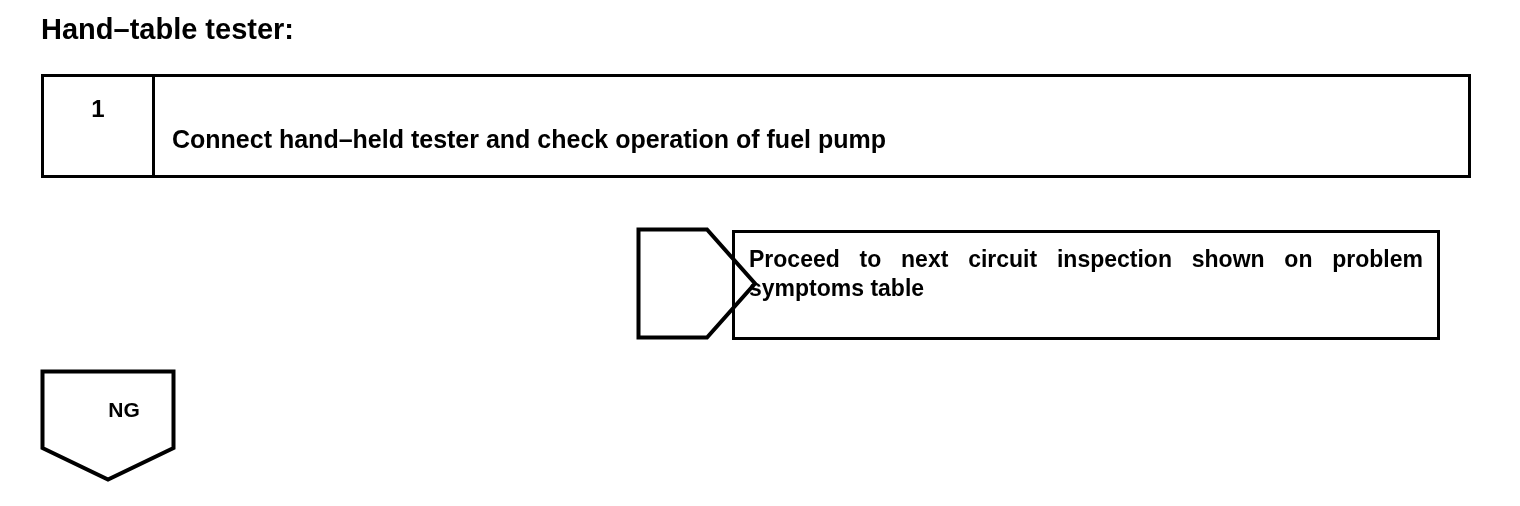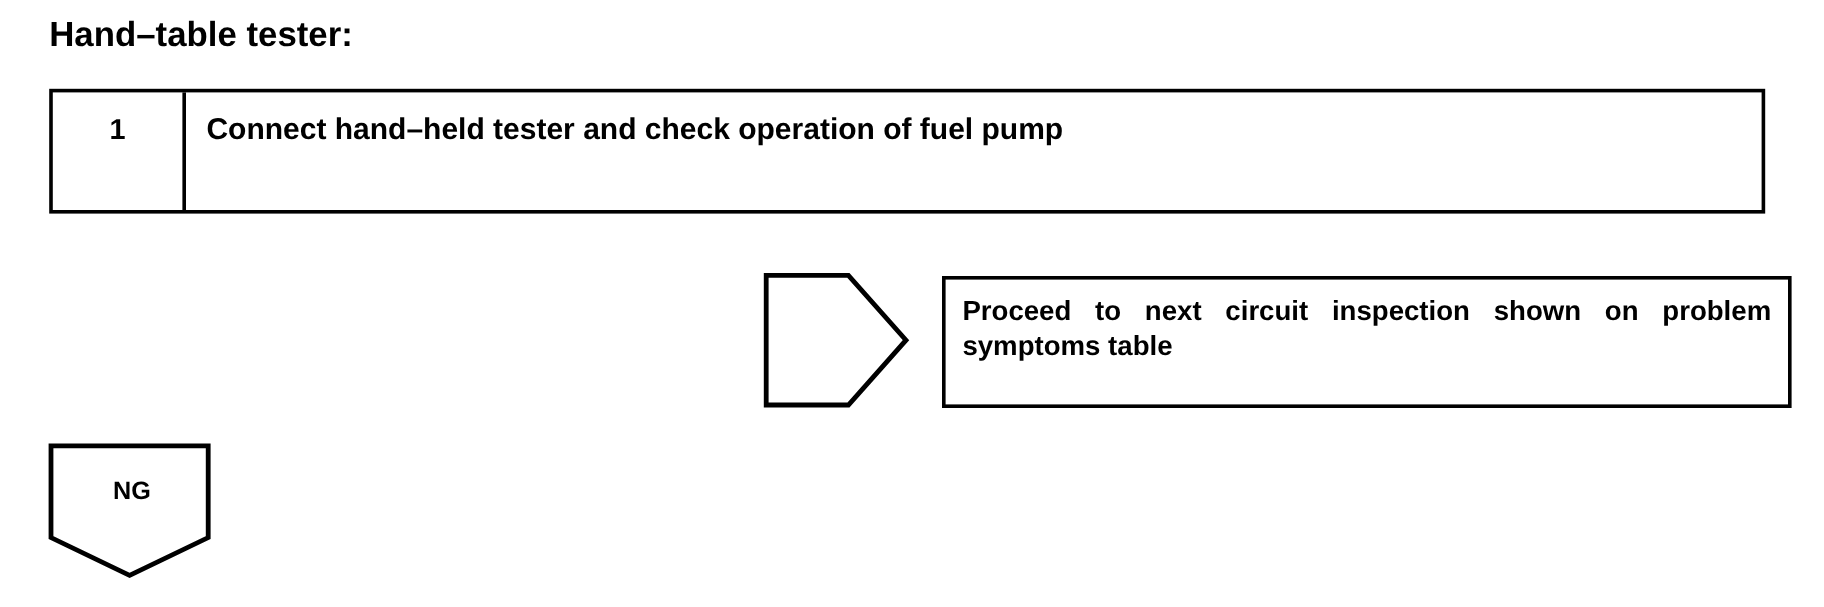--- a/index.html
+++ b/index.html
@@ -50,20 +50,21 @@
   }
   #step-number-cell .num {
     font-size: 24px;
     font-weight: bold;
     line-height: 28px;
   }
   #step-text-cell {
     flex: 1;
     box-sizing: border-box;
     padding: 16px 0 0 17px;
+    margin-top: 31px;
   }
   #step-text-cell .txt {
     font-size: 25px;
     font-weight: bold;
     line-height: 30px;
     white-space: nowrap;
   }
 
   
   #ok-branch {
@@ -91,21 +92,21 @@
     align-items: center;
     justify-content: center;
     font-size: 24px;
     font-weight: bold;
     padding-right: 8px;
     box-sizing: border-box;
   }
 
   #ok-result-box {
     position: absolute;
-    left: 785px;
+    left: 732px;
     top: 230px;
     width: 708px;
     height: 110px;
     box-sizing: border-box;
     border: 3px solid #000000;
     padding: 12px 14px 0 14px;
   }
   #ok-result-box .txt {
     font-size: 23px;
     font-weight: bold;
@@ -126,21 +127,21 @@
   #ng-branch svg {
     position: absolute;
     left: 0;
     top: 0;
     width: 138px;
     height: 115px;
     display: block;
   }
   #ng-label {
     position: absolute;
-    left: 2px;
+    left: 16px;
     top: 0;
     width: 138px;
     height: 84px;
     display: flex;
     align-items: center;
     justify-content: center;
     font-size: 21px;
     font-weight: bold;
     box-sizing: border-box;
   }

